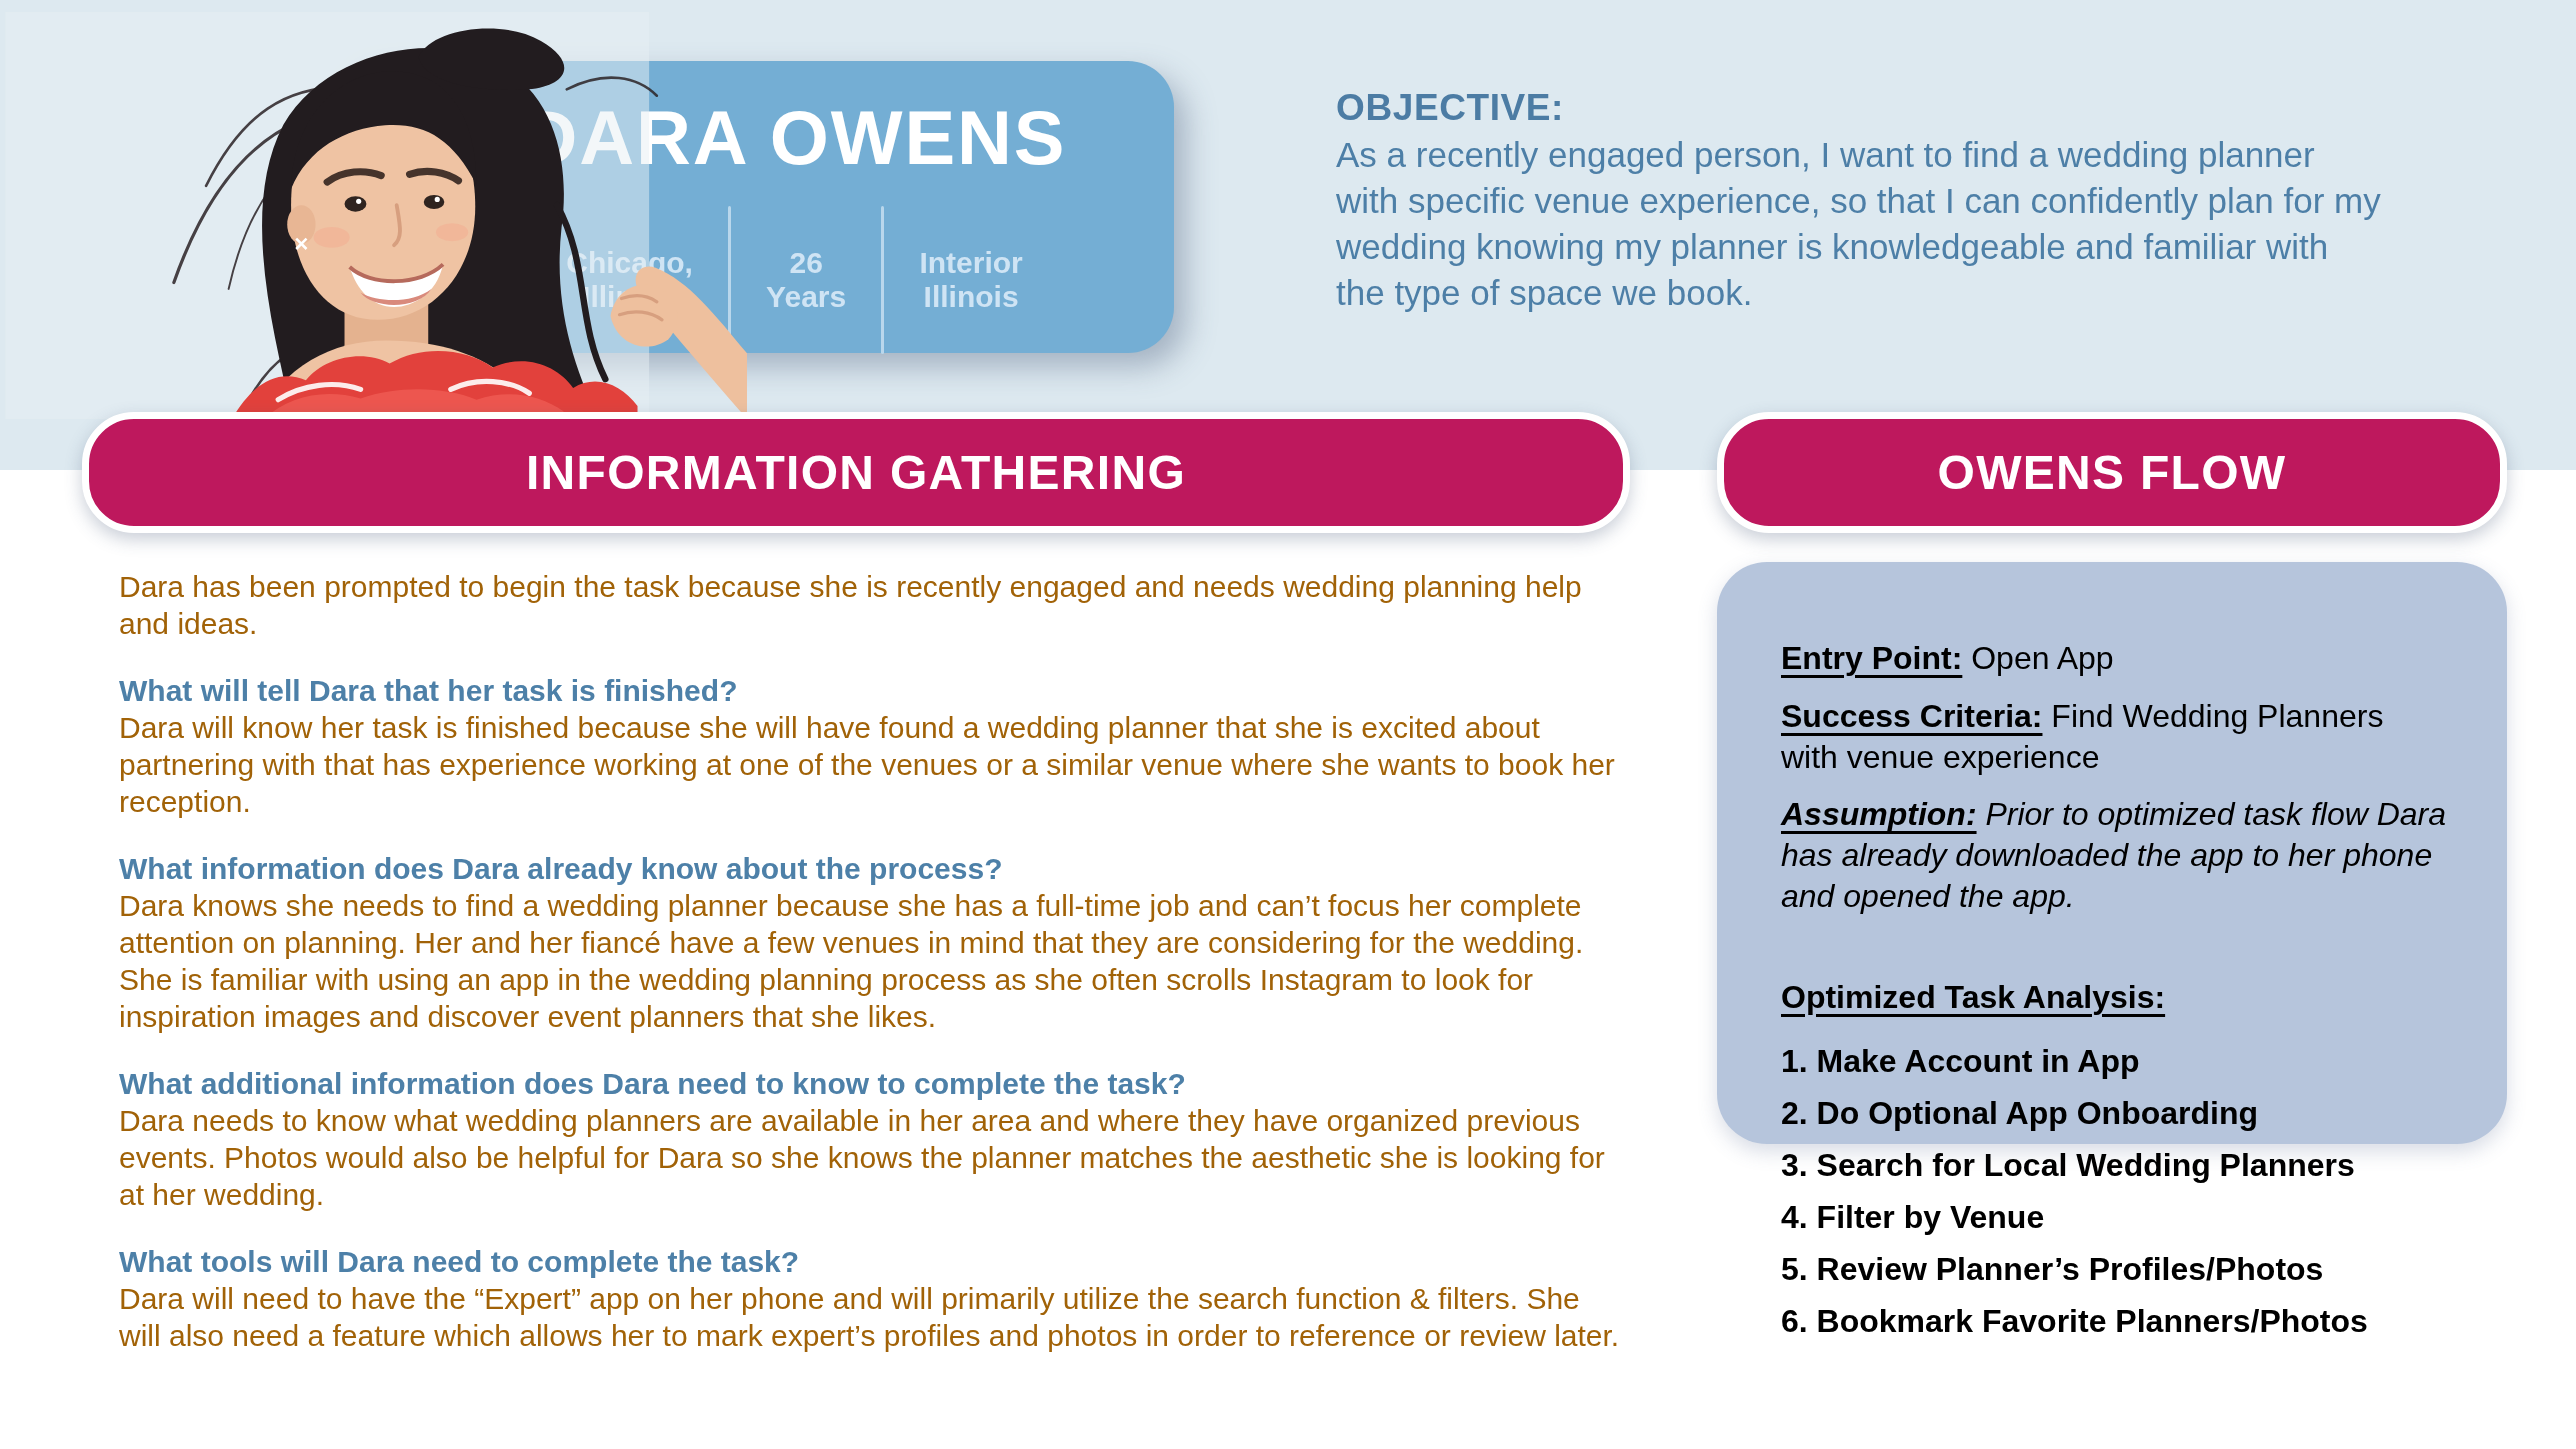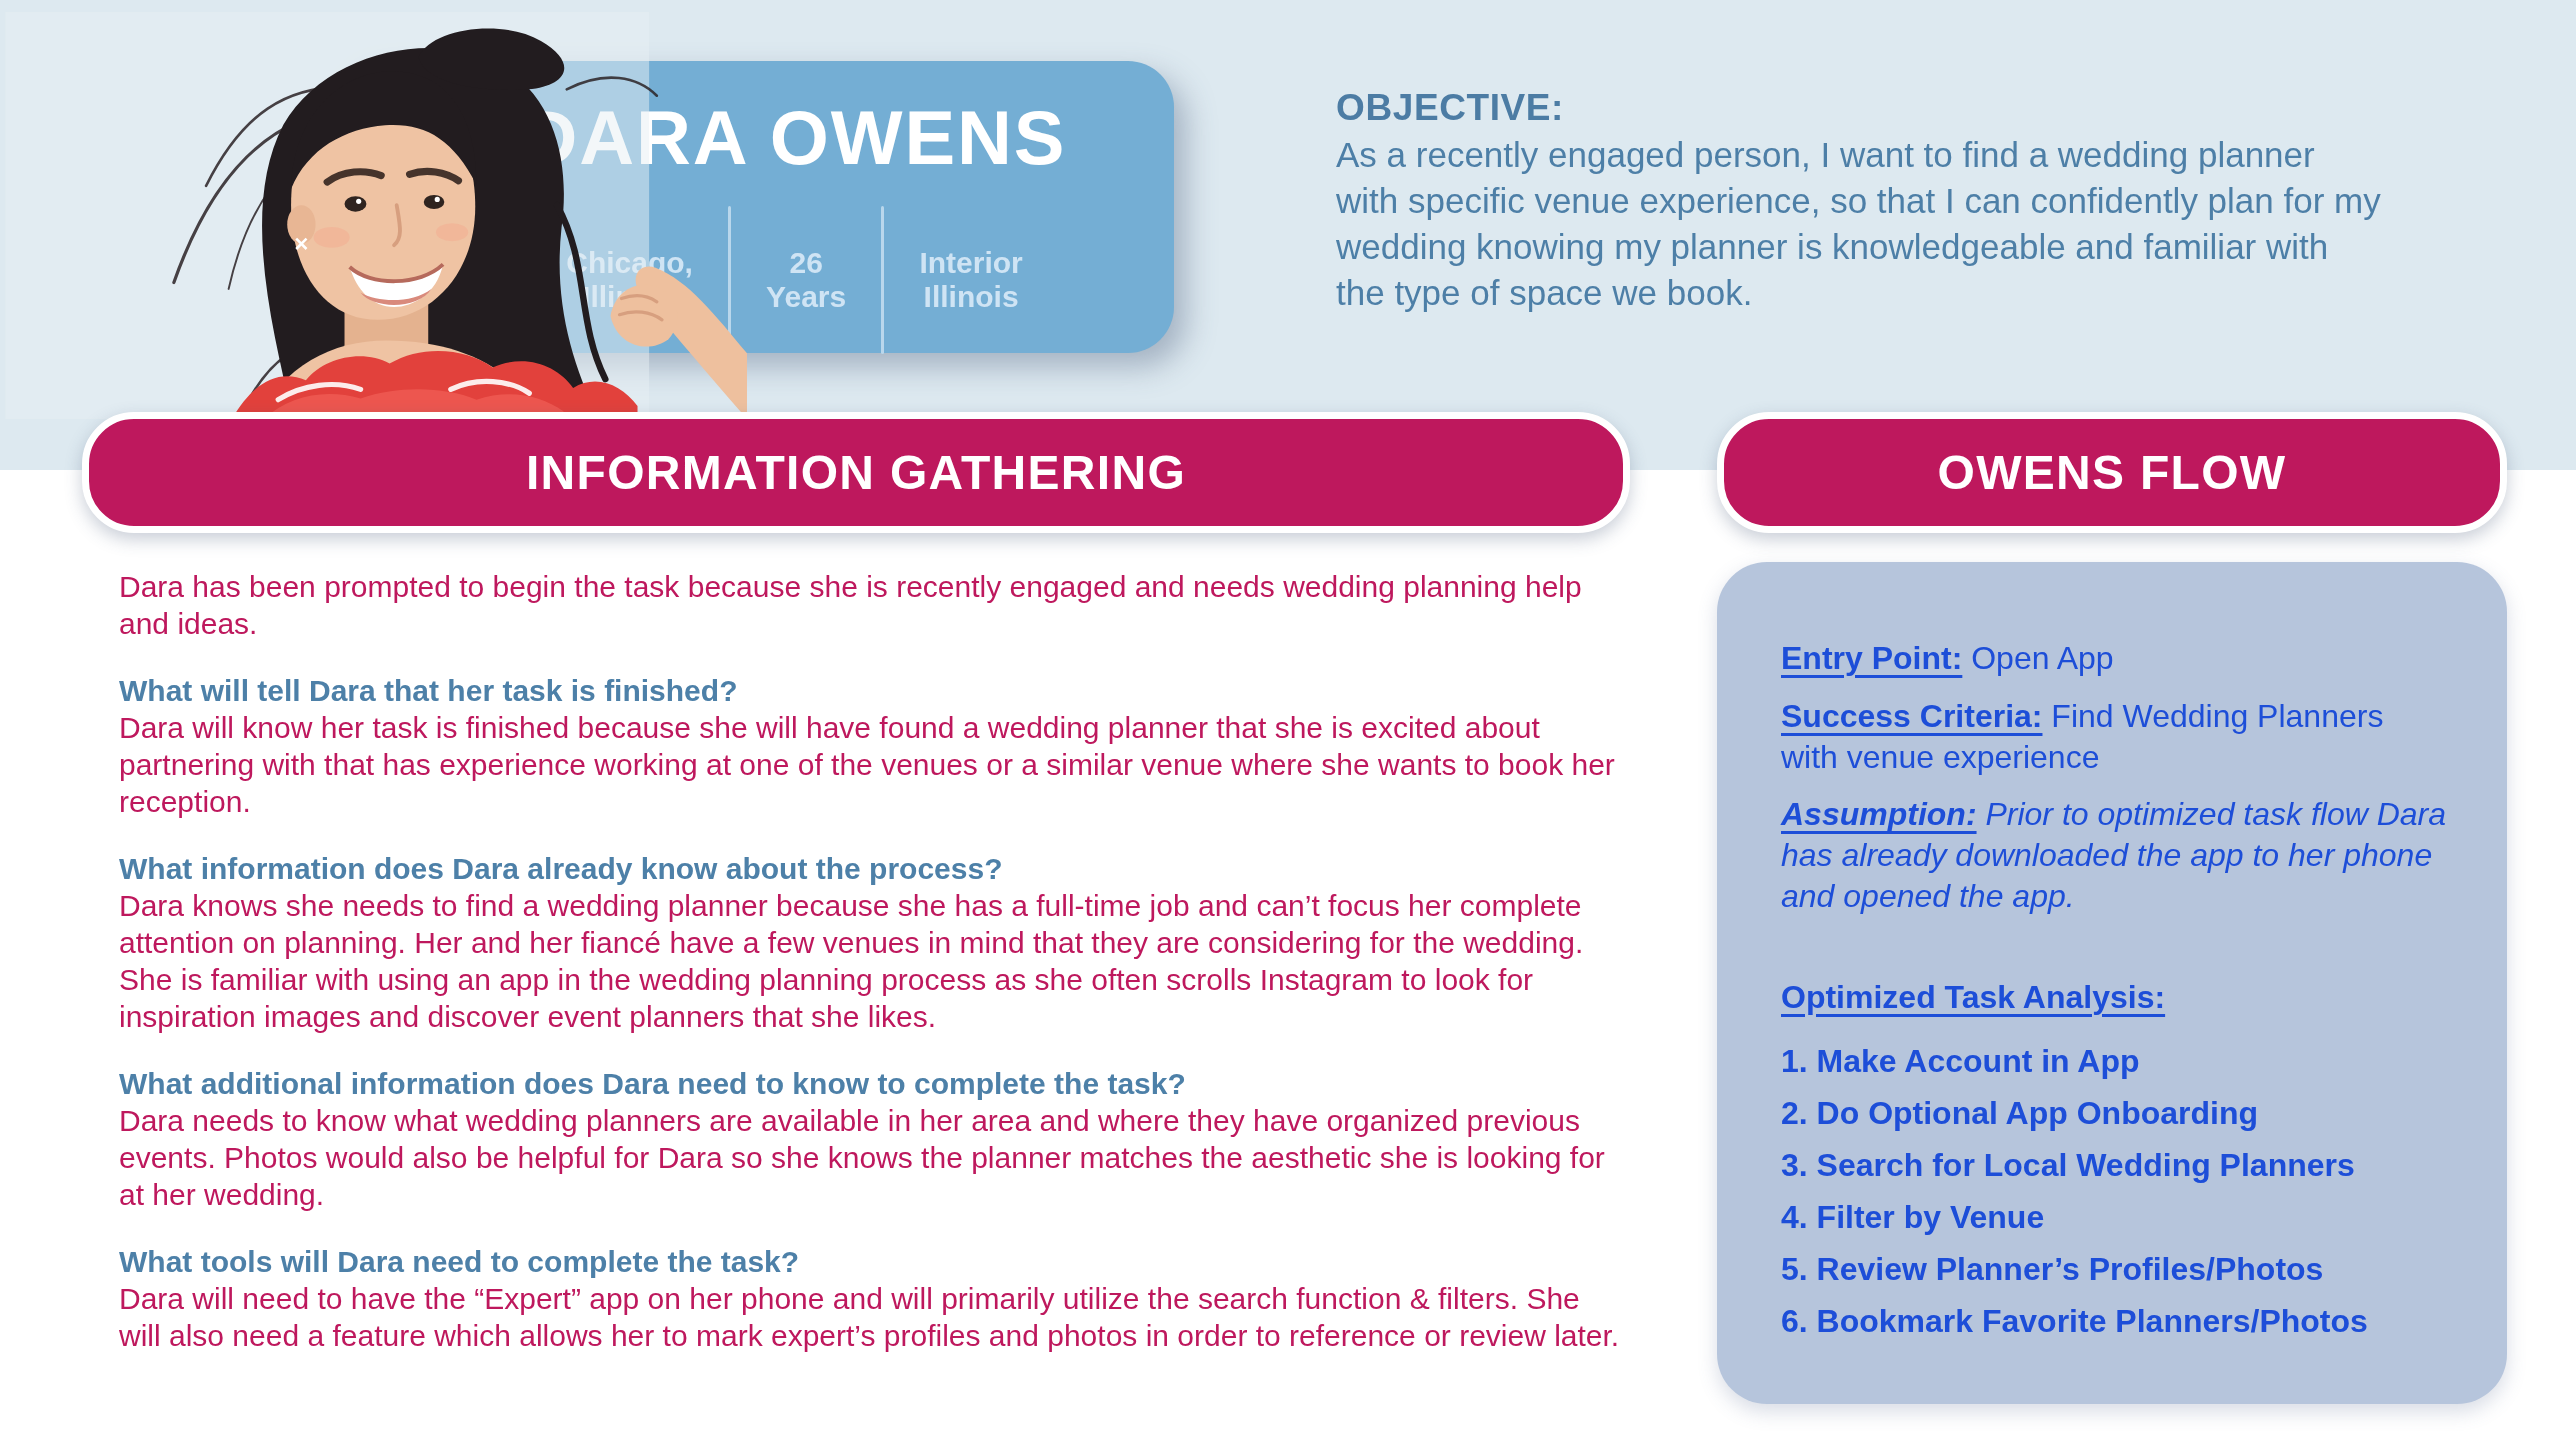--- a/index.html
+++ b/index.html
@@ -53,28 +53,28 @@
   }
   .section-header .hdr-label{
     color:#ffffff;font-weight:bold;font-size:48px;letter-spacing:1.3px;white-space:nowrap;
   }
   .hdr-info{left:82px;width:1548px;}
   .hdr-task{left:1717px;width:790px;}
   
   .qa-section{position:absolute;left:119px;top:568px;width:1507px;z-index:1;}
   .qa-block{margin-bottom:30px;}
   .qa-q{color:#4d80a8;font-weight:bold;font-size:30px;line-height:37px;}
-  .qa-a{color:#be185d;font-size:30px;line-height:37px;}
+  .qa-a{color:#a16207;font-size:30px;line-height:37px;}
   
   .task-panel{
-    position:absolute;left:1717px;top:562px;width:790px;height:842px;
+    position:absolute;left:1717px;top:562px;width:790px;height:582px;
     box-sizing:border-box;background:#b6c5dc;border-radius:50px;
     box-shadow:0 7.7px 19.3px rgba(80,100,140,.22);
     padding:76px 59px 0 64px;z-index:1;
-    color:#1d4ed8;font-size:32px;line-height:41px;
+    color:#000000;font-size:32px;line-height:41px;
   }
   .tf-entry{margin-bottom:16.7px;}
   .tf-label{
     font-weight:bold;text-decoration:underline;
     text-decoration-thickness:2.6px;text-underline-offset:5.8px;
   }
   .tf-entry.italic, .tf-entry.italic .tf-label{font-style:italic;}
   .tf-analysis{margin-top:43px;margin-bottom:16.7px;}
   .tf-step{font-weight:bold;line-height:52px;}
 </style>

